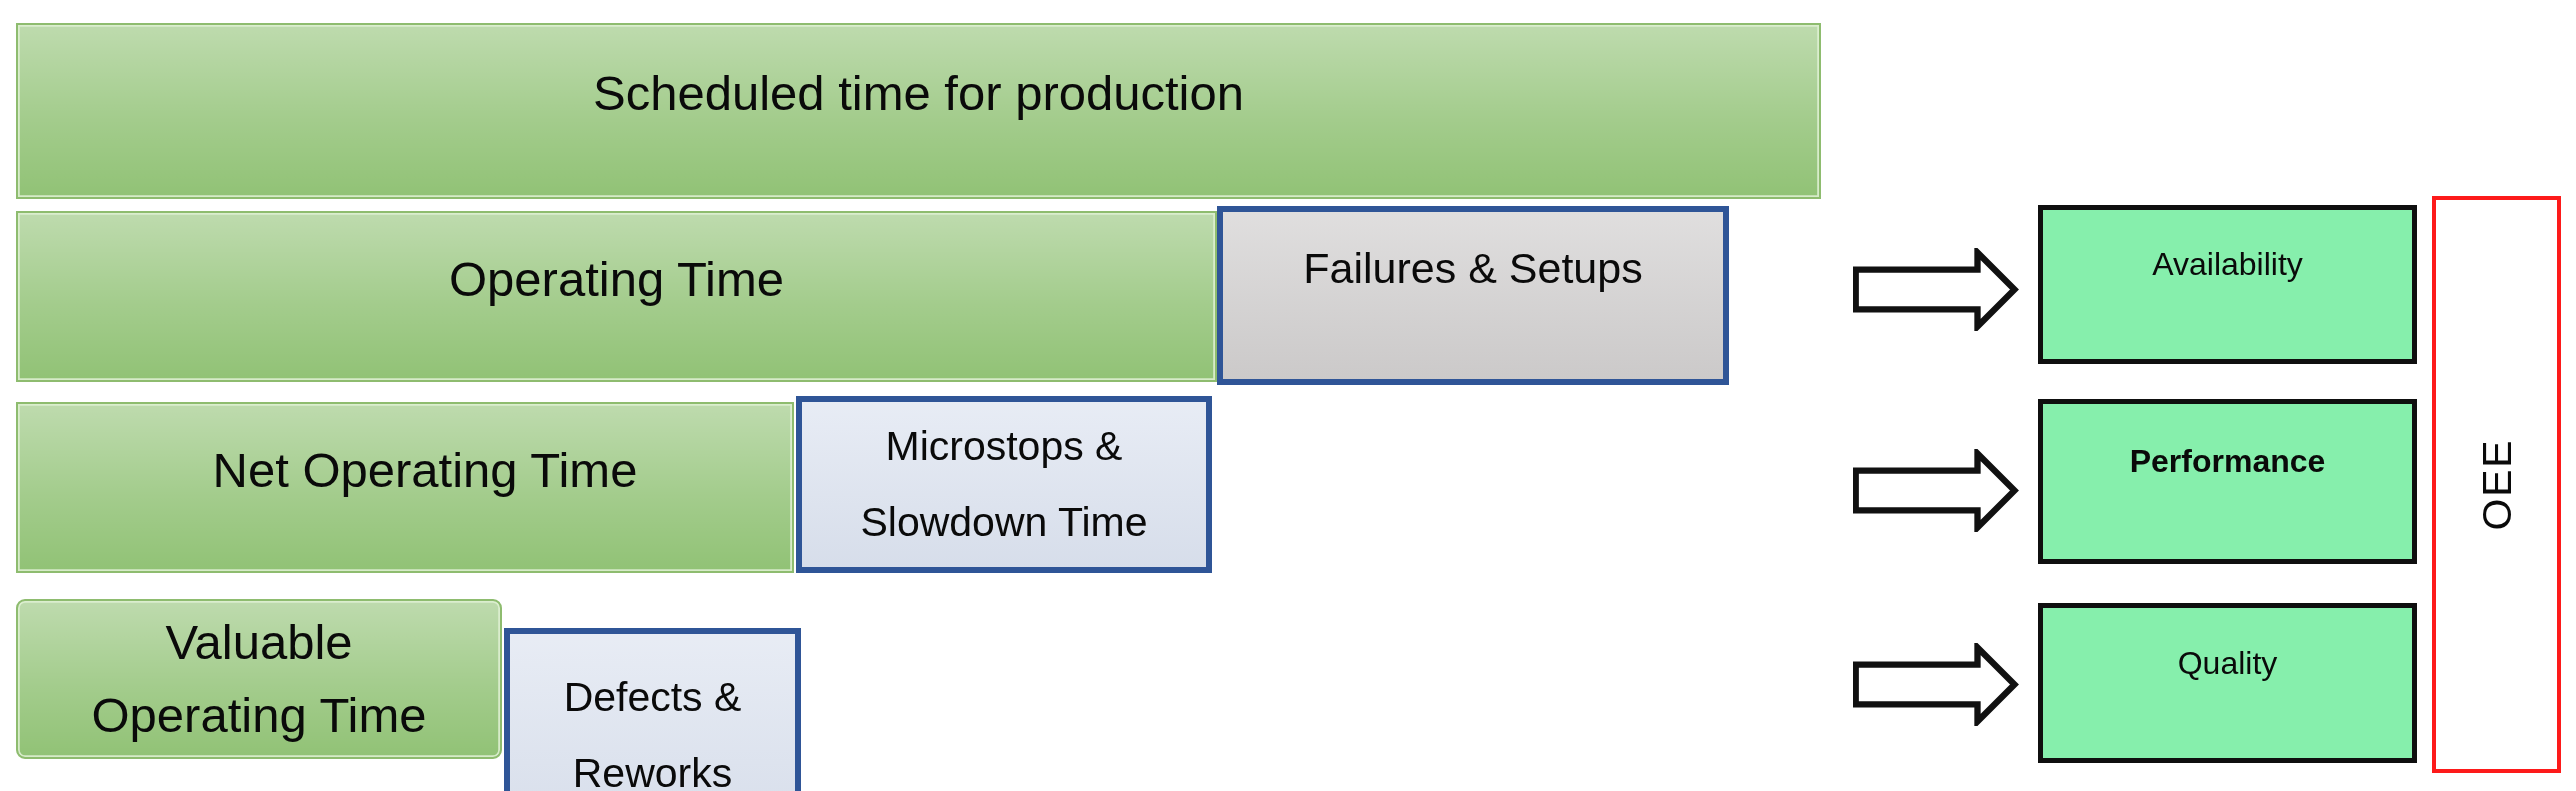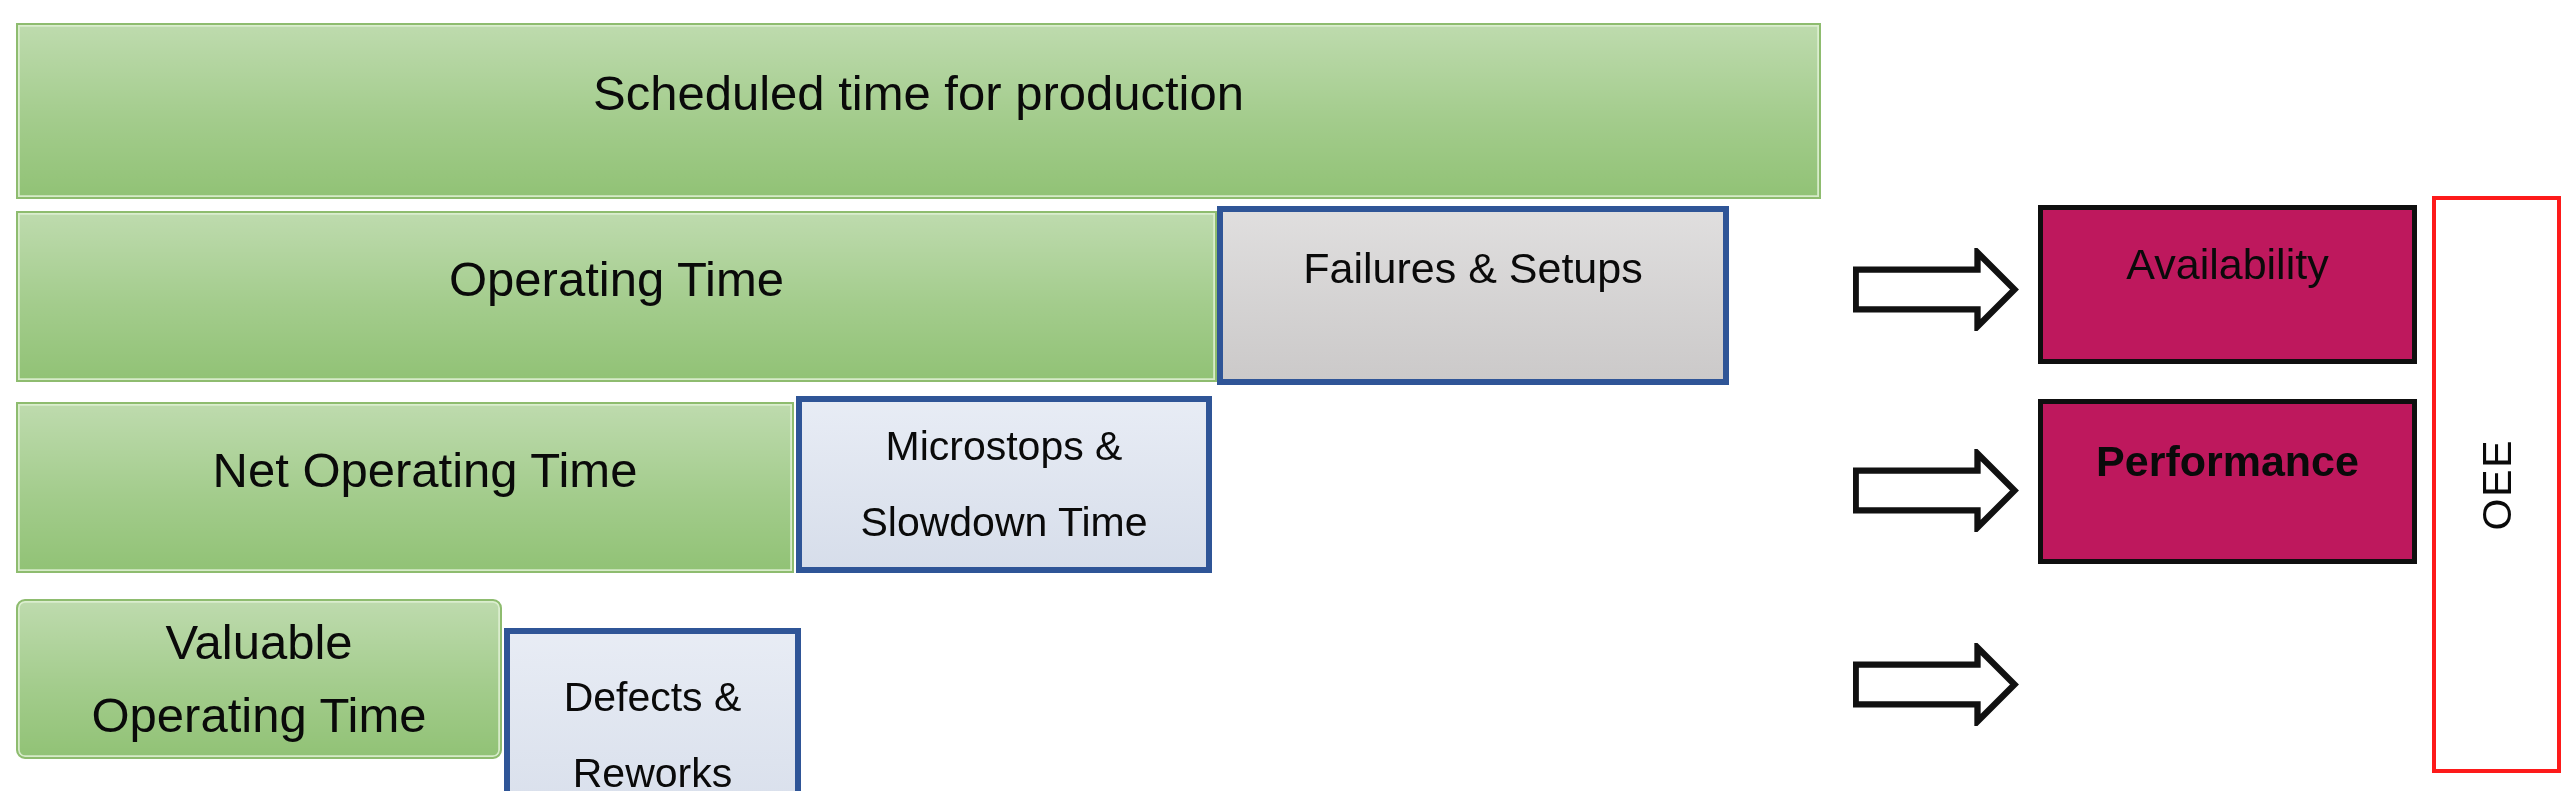--- a/index.html
+++ b/index.html
@@ -71,25 +71,25 @@
   .arrow{
     position:absolute;left:1853px;width:166px;height:83px;
   }
   #arrow-availability{top:248px;}
   #arrow-performance{top:449px;}
   #arrow-quality{top:643px;}
   .arrow svg{display:block;width:100%;height:100%;}
   .metric{
     position:absolute;left:2038px;width:379px;
     box-sizing:border-box;
-    background:#be185d;
+    background:#86efac;
     border:5.4px solid var(--metric-border);
     display:flex;align-items:center;justify-content:center;
     text-align:center;
-    font-size:43px;
+    font-size:32px;
   }
   #metric-availability{top:205px;height:159px;}
   #metric-performance{top:399px;height:165px;font-weight:bold;}
   #metric-quality{top:603px;height:160px;}
   .metric .lbl{transform:translateY(-20px);}
   #oee-box{
     position:absolute;left:2432px;top:196px;width:129px;height:577px;
     box-sizing:border-box;
     background:#ffffff;
     border:4.5px solid var(--oee-border);
@@ -148,19 +148,22 @@
       <polygon points="3,24 138,24 138,5 179,46 138,87 138,68 3,68" fill="#ffffff" stroke="#111111" stroke-width="7" stroke-linejoin="miter"></polygon>
     </svg>
   </div>
 
   <div class="metric" id="metric-availability">
     <span class="lbl">Availability</span>
   </div>
   <div class="metric" id="metric-performance">
     <span class="lbl">Performance</span>
   </div>
+  <div class="metric" id="metric-quality">
+    <span class="lbl">Quality</span>
+  </div>
 
   <div id="oee-box">
     <span class="lbl">OEE</span>
   </div>
 
 </div>
 
 
 </body></html>

